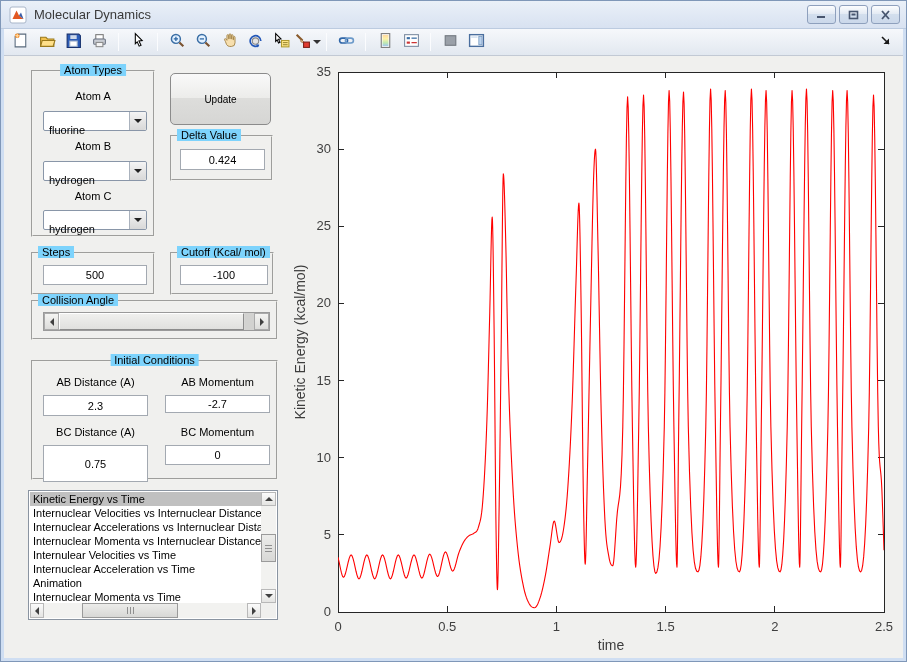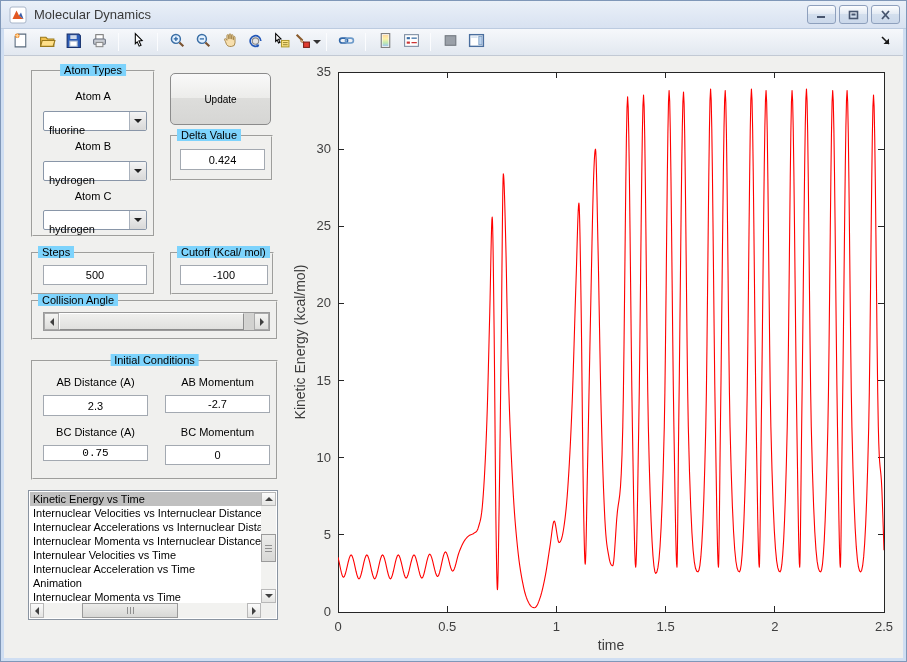--- a/index.html
+++ b/index.html
@@ -331,21 +331,21 @@
     </div>
 
     <div class="panel" style="left:27px;top:304px;width:247px;height:120px;">
       <div class="panel-title pt-center">Initial Conditions</div>
       <div class="ctl-label" style="left:10px;width:105px;top:14px;">AB Distance (A)</div>
       <div class="ctl-label" style="left:132px;width:105px;top:14px;">AB Momentum</div>
       <div class="edit" style="left:10px;top:33px;width:105px;height:21px;">2.3</div>
       <div class="edit" style="left:132px;top:33px;width:105px;height:18px;">-2.7</div>
       <div class="ctl-label" style="left:10px;width:105px;top:64px;">BC Distance (A)</div>
       <div class="ctl-label" style="left:132px;width:105px;top:64px;">BC Momentum</div>
-      <div class="edit" style="left:10px;top:83px;width:105px;height:16px;font-family:Liberation Mono, monospace;">0.75</div>
+      <div class="edit" style="left:10px;top:83px;width:105px;height:37px;">0.75</div>
       <div class="edit" style="left:132px;top:83px;width:105px;height:20px;">0</div>
     </div>
 
     <div class="listbox" style="left:24px;top:434px;width:250px;height:130px;">
       <div class="list-items">
           <div class="list-item selected">Kinetic Energy vs Time</div>
           <div class="list-item">Internuclear Velocities vs Internuclear Distance</div>
           <div class="list-item">Internuclear Accelerations vs Internuclear Distance</div>
           <div class="list-item">Internuclear Momenta vs Internuclear Distance</div>
           <div class="list-item">Internulear Velocities vs Time</div>

